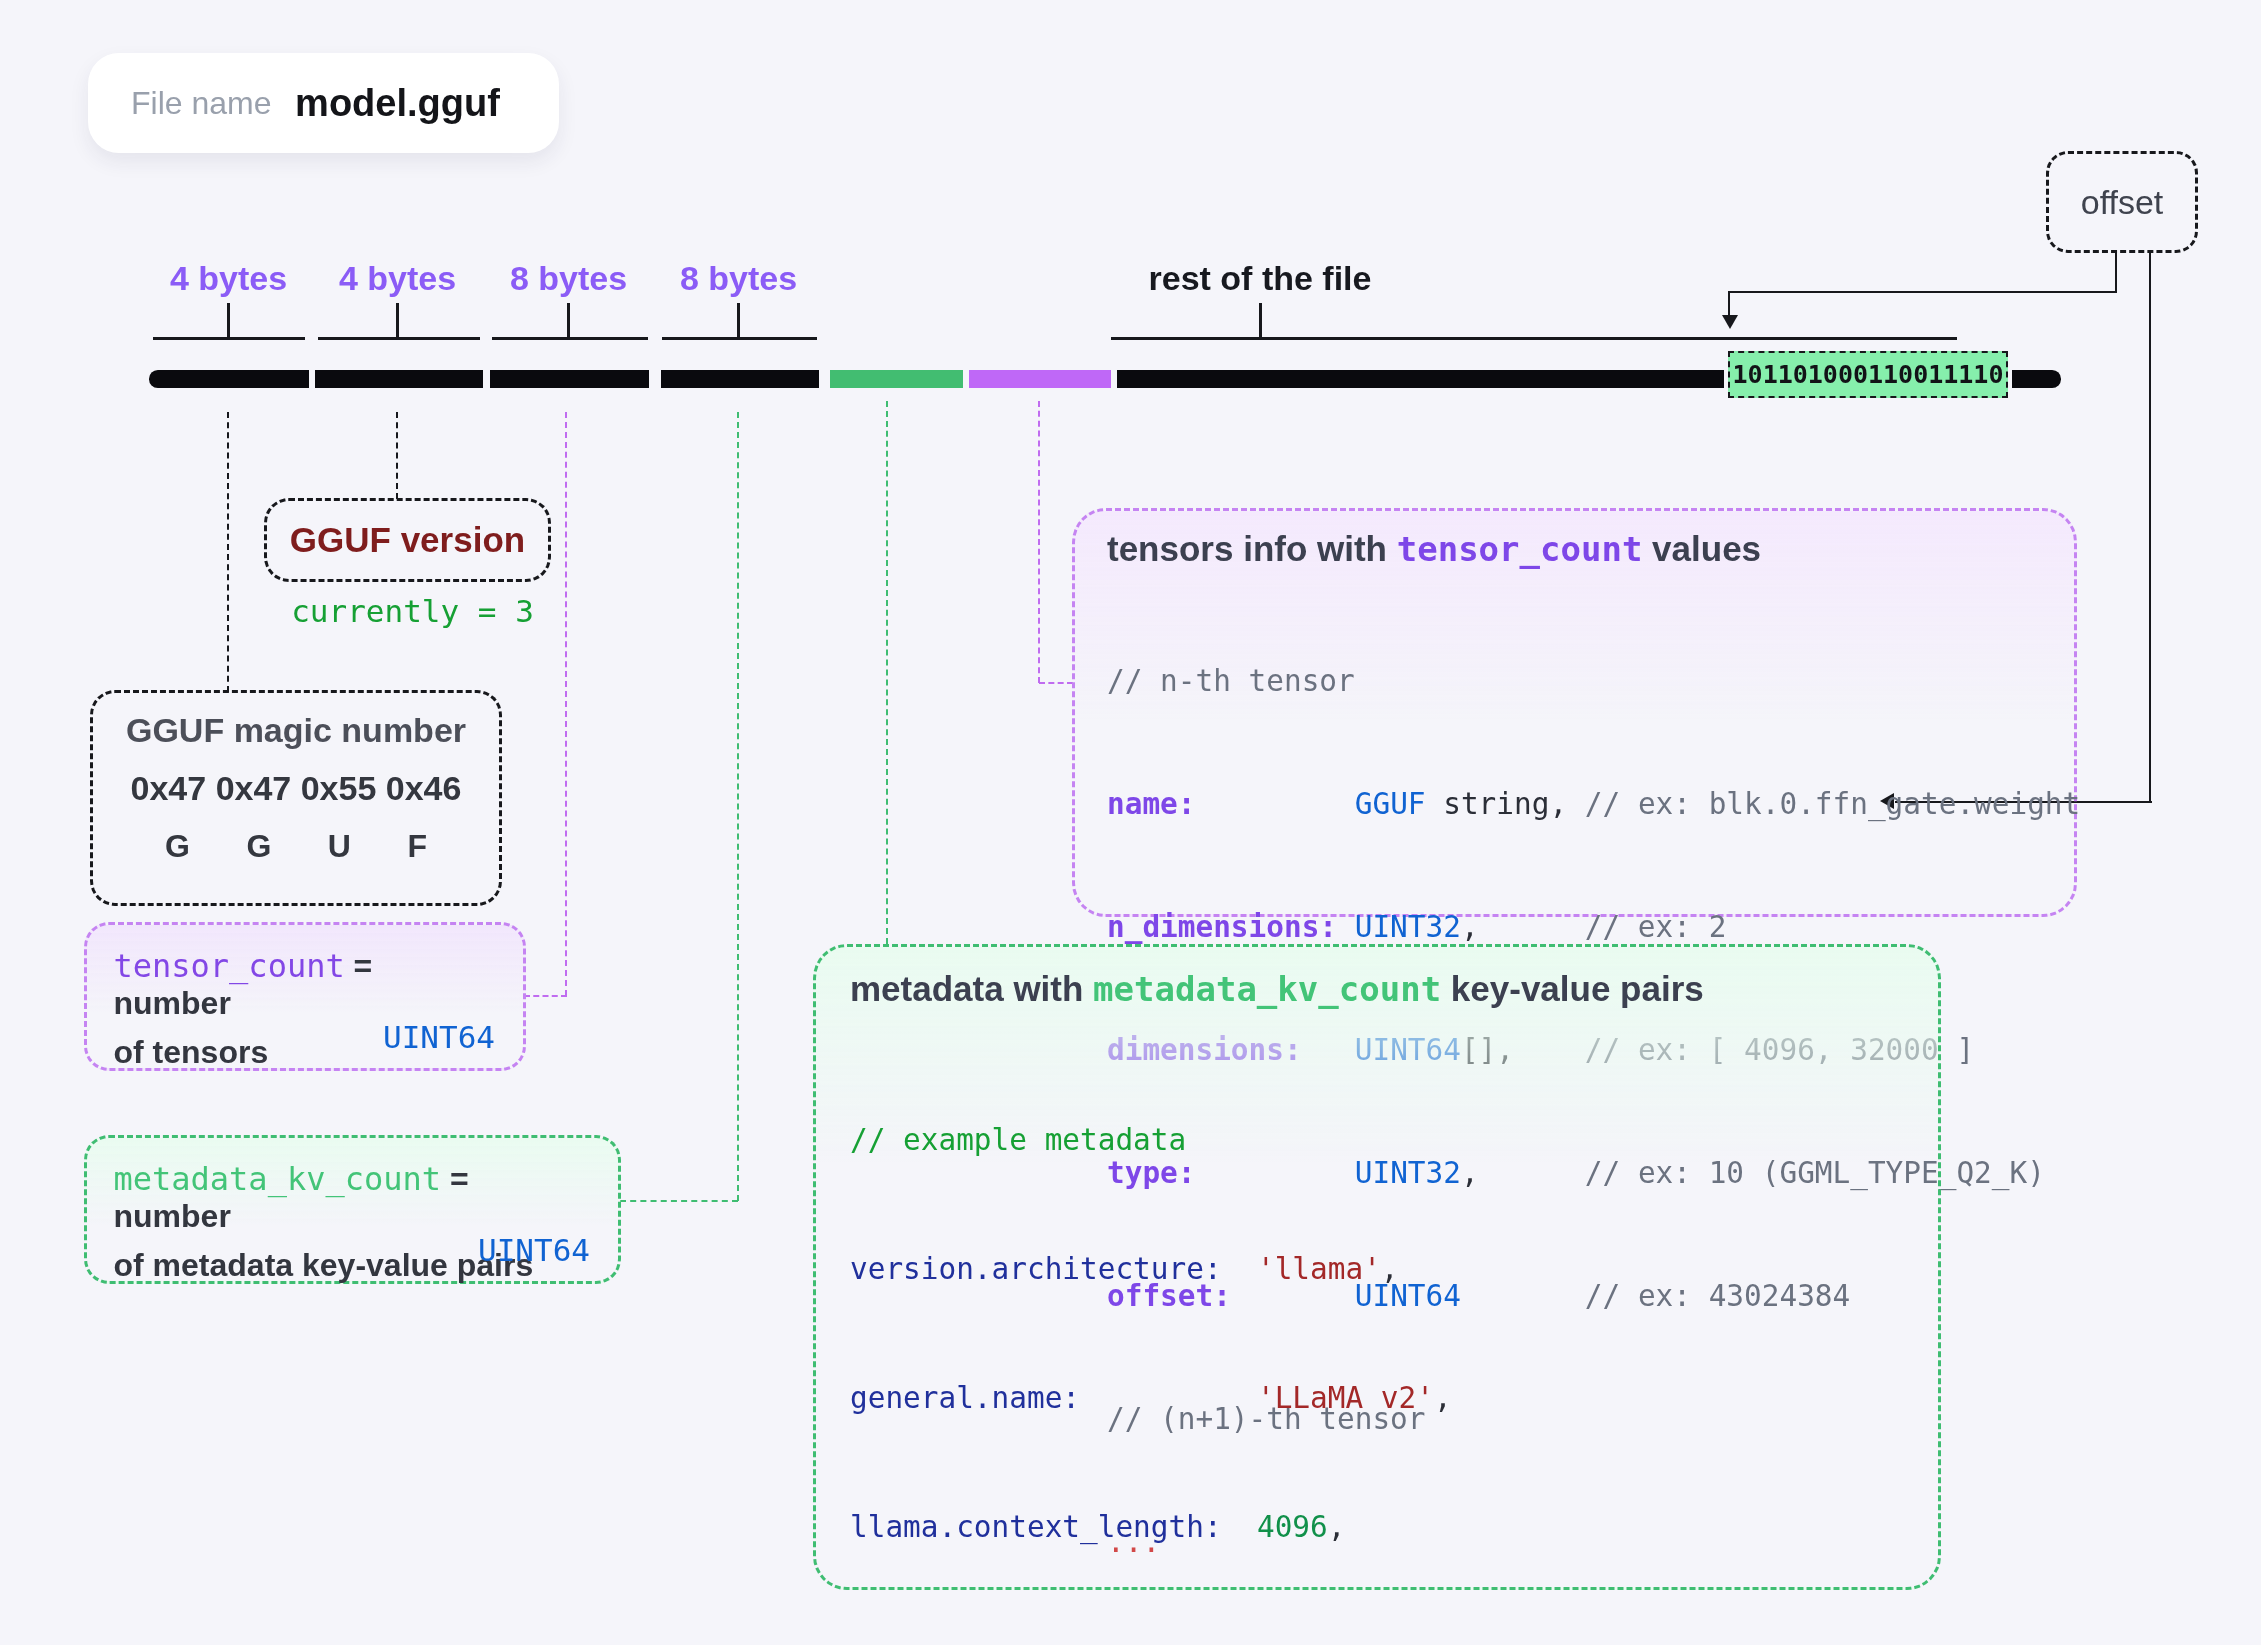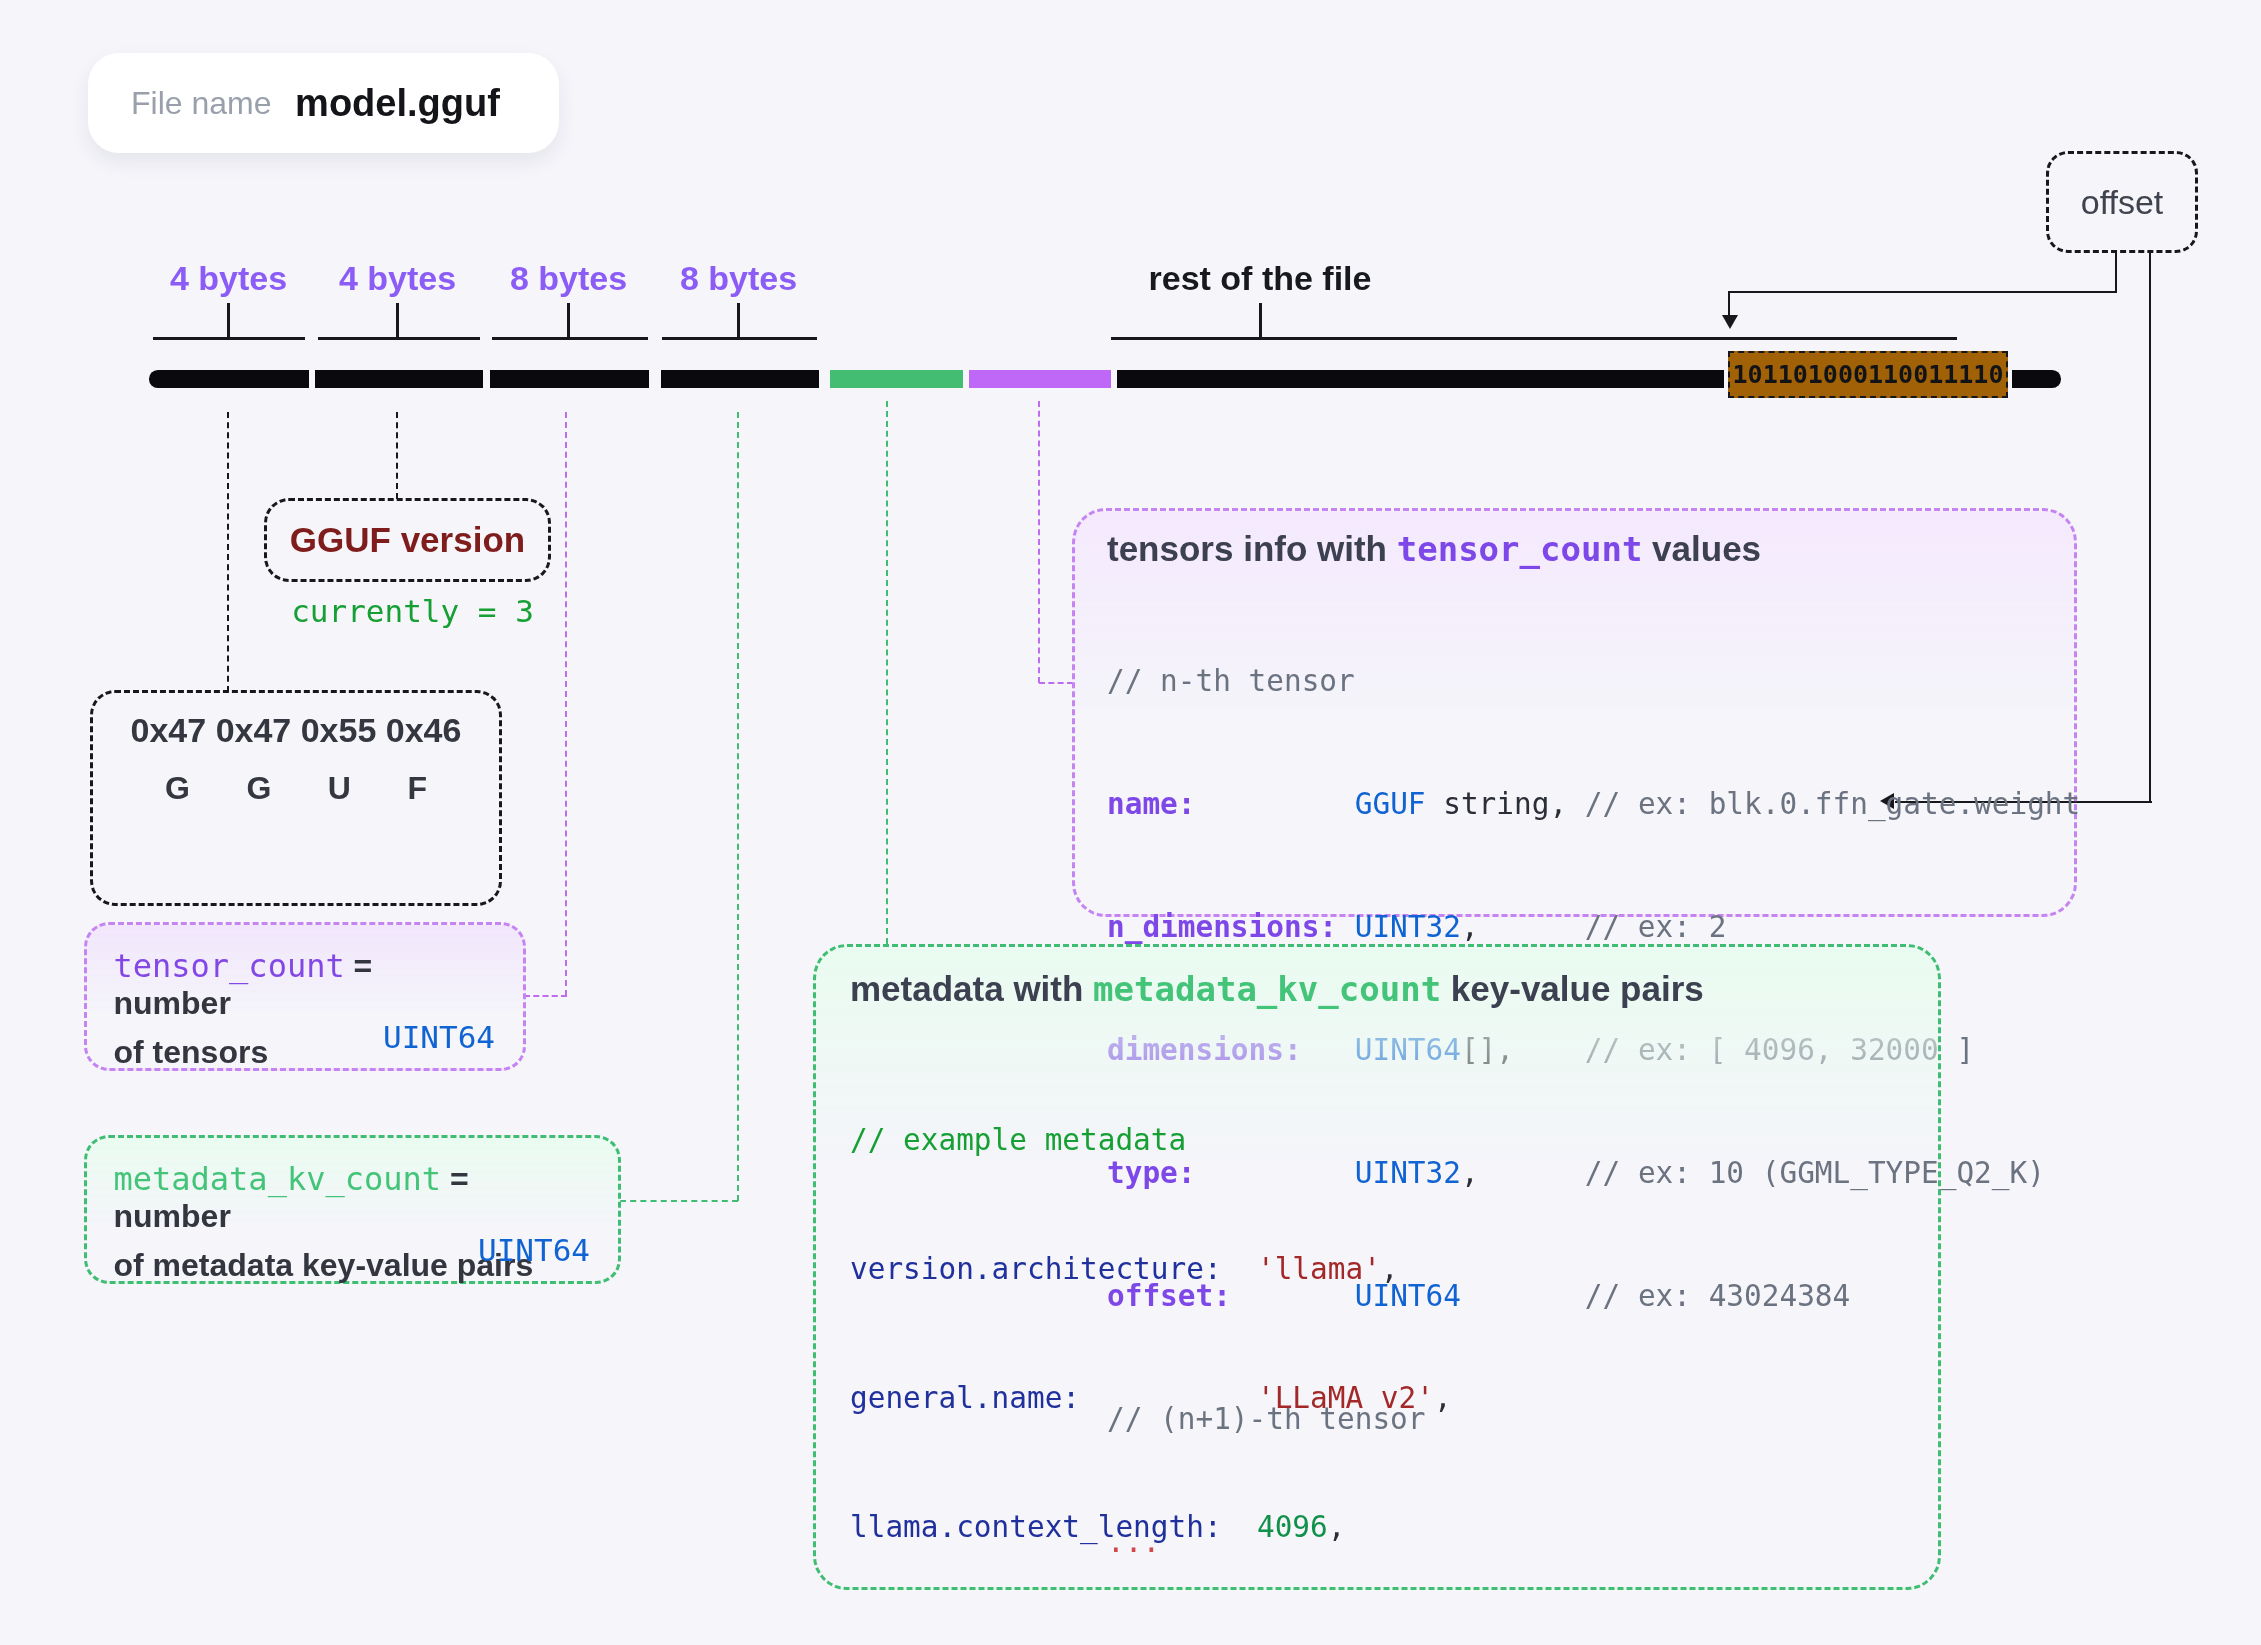--- a/index.html
+++ b/index.html
@@ -25,21 +25,21 @@
   .restlabel{position:absolute;left:1113px;top:259px;width:294px;text-align:center;
         font-size:34px;font-weight:700;color:#17191f;}
   .bline{position:absolute;top:337px;height:2.9px;background:#17181c;}
   .btick{position:absolute;top:303px;width:2.9px;height:34px;background:#17181c;}
 
   
   .seg{position:absolute;top:370px;height:17.7px;background:#0a0a0e;}
   .seg.green{background:#42bd71;}
   .seg.purple{background:#bf68f7;}
   .binary-box{position:absolute;left:1728px;top:351px;width:280px;height:47px;
-        border:2.9px dashed #17181c;background:#a16207;display:flex;align-items:center;
+        border:2.9px dashed #17181c;background:#86efac;display:flex;align-items:center;
         justify-content:center;font-size:25px;font-weight:700;color:#121317;
         box-sizing:border-box;letter-spacing:0px;}
 
   
   .vdash{position:absolute;width:0;}
   .hdash{position:absolute;height:0;}
   .dash-black{border-left:2.9px dashed #17181c;}
   .dash-purple{border-left:2.9px dashed #c06cf0;}
   .dash-green{border-left:2.9px dashed #3fbd72;}
   .hdash.dash-purple{border-left:none;border-top:2.9px dashed #c06cf0;}
@@ -159,20 +159,21 @@
   <div class="sline" style="left:2149px;top:252px;width:2.2px;height:550px;"></div>
   <div class="sline" style="left:1895px;top:801px;width:257px;height:2.2px;"></div>
   <div class="arrow-left" style="left:1880px;top:793px;"></div>
 
   <div class="version-box">
     <span>GGUF version</span>
   </div>
   <div class="currently mono">currently = 3</div>
 
   <div class="magic-box">
+    <div class="magic-title">GGUF magic number</div>
     <div class="magic-hex">0x47 0x47 0x55 0x46</div>
     <div class="magic-letters">
       <span>G</span>
       <span>G</span>
       <span>U</span>
       <span>F</span>
     </div>
   </div>
 
   <div class="count-box tc-box">

